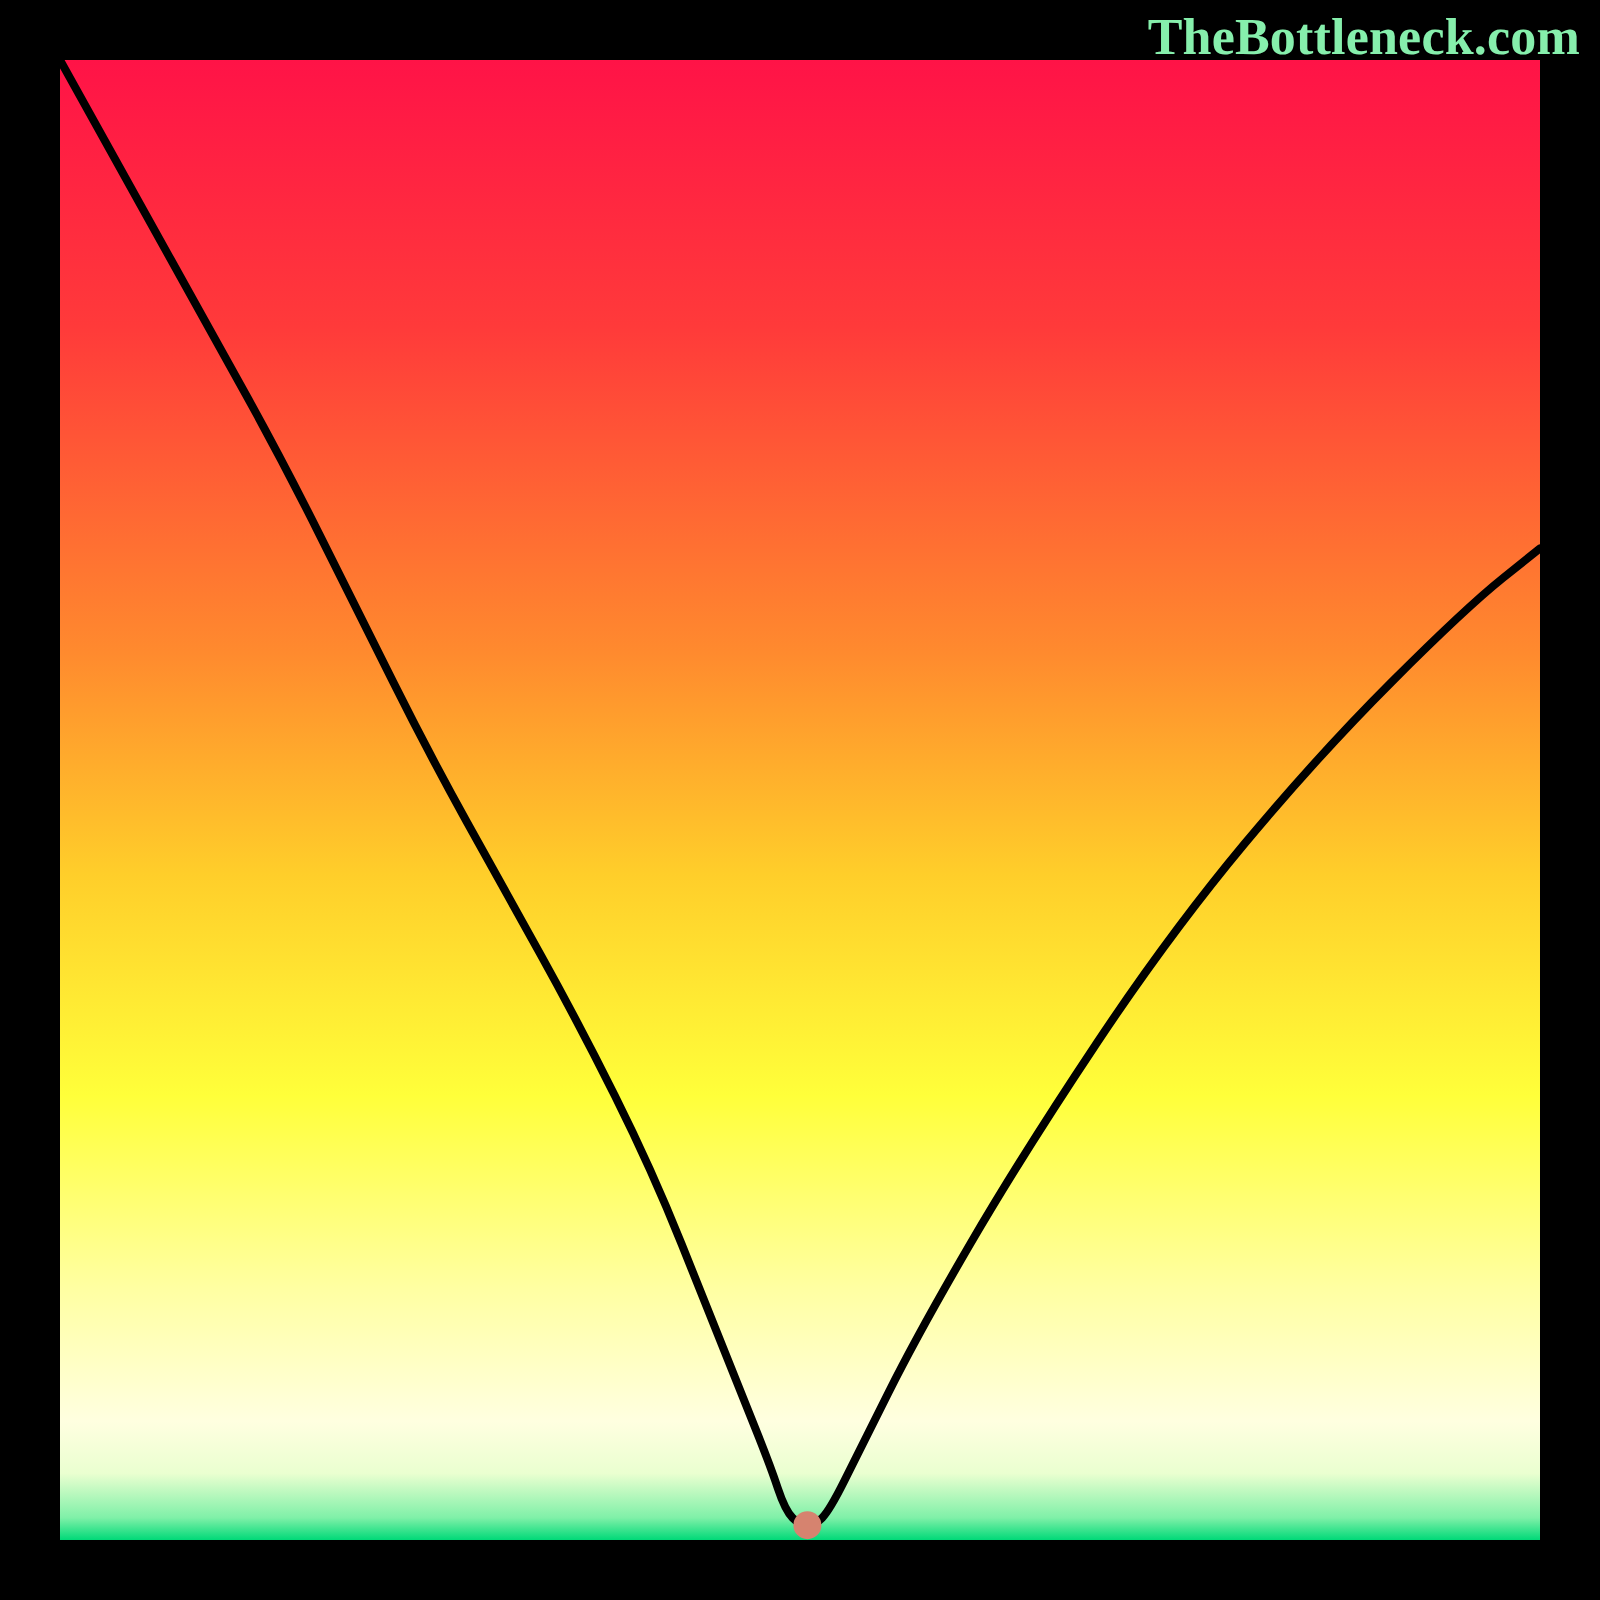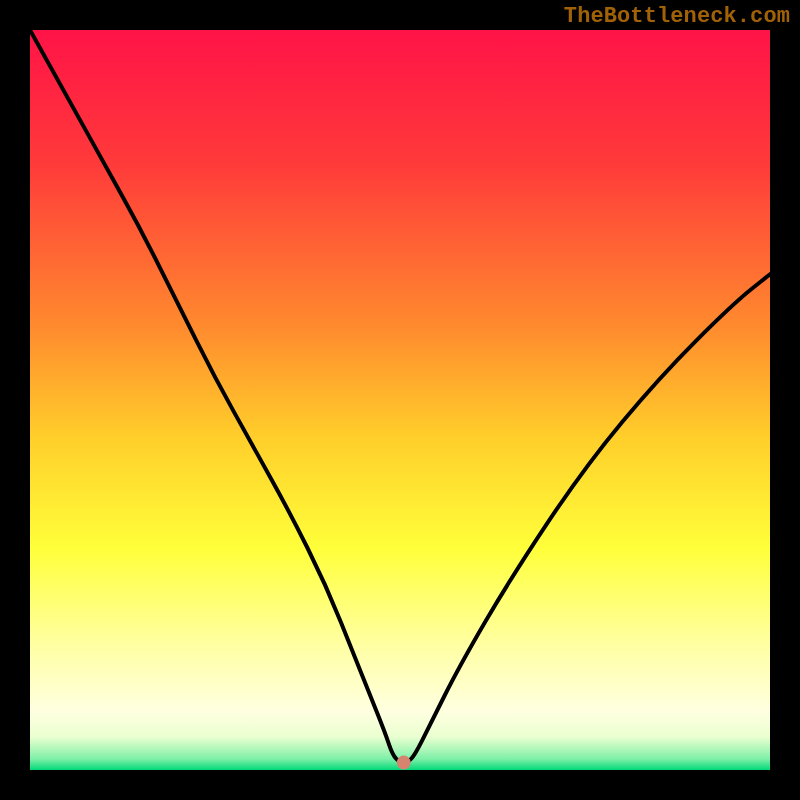--- a/index.html
+++ b/index.html
@@ -13,24 +13,24 @@
   .frame {
     position: absolute;
     left: 0; top: 0;
     width: 800px; height: 800px;
     background: #000;
   }
   .watermark {
     position: absolute;
     top: 4px;
     right: 10px;
-    font-family: Liberation Mono, monospace;
-    font-size: 22px;
+    font-family: Liberation Serif, serif;
+    font-size: 26px;
     font-weight: 600;
-    color: #a16207;
+    color: #86efac;
     letter-spacing: 0.1px;
     user-select: none;
   }
   svg {
     position: absolute;
     left: 0; top: 0;
     width: 800px;
     height: 800px;
   }
 </style>

